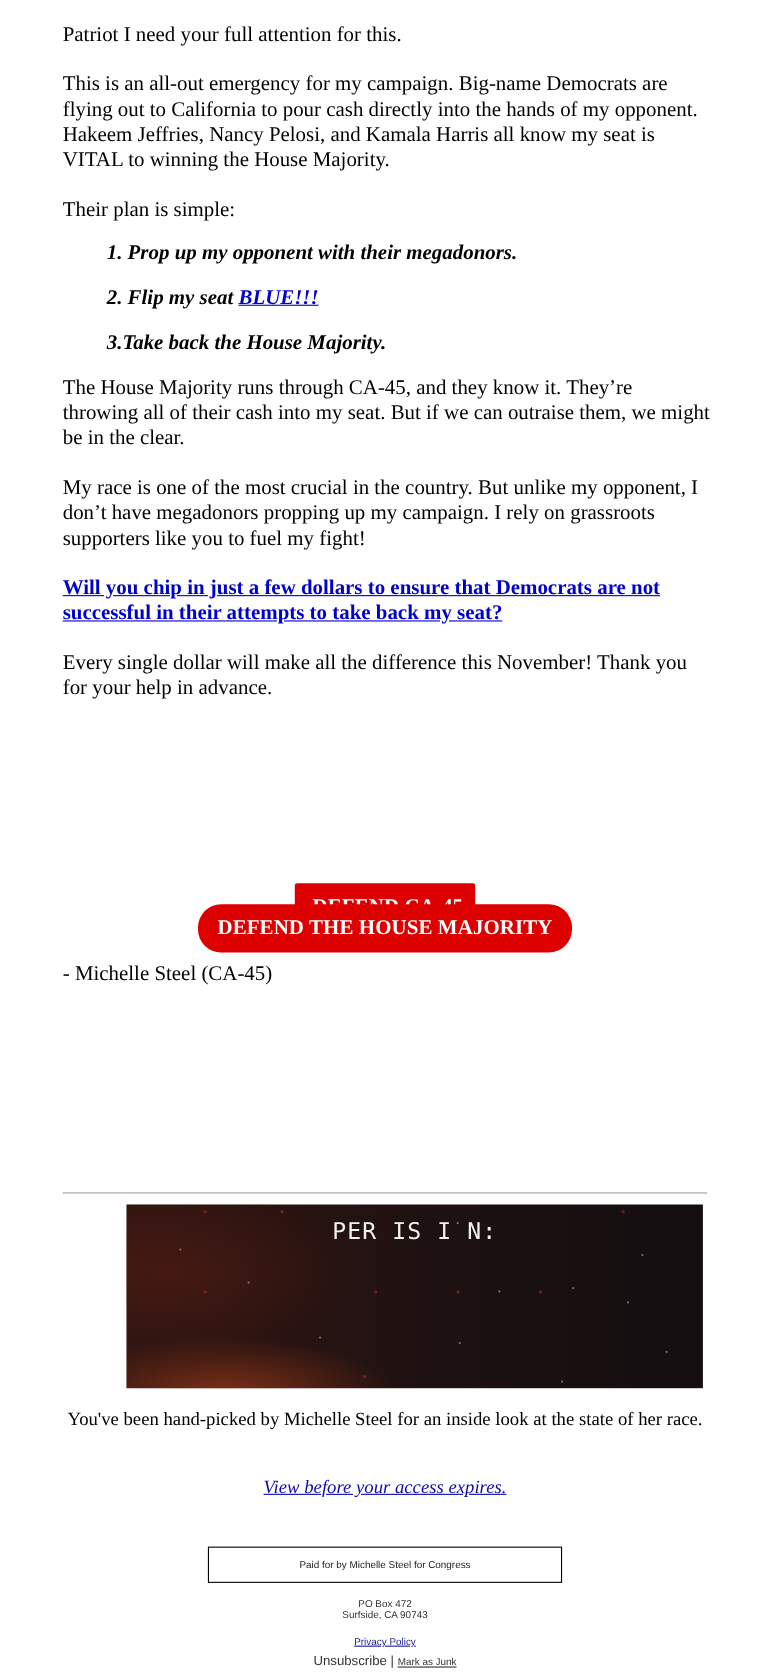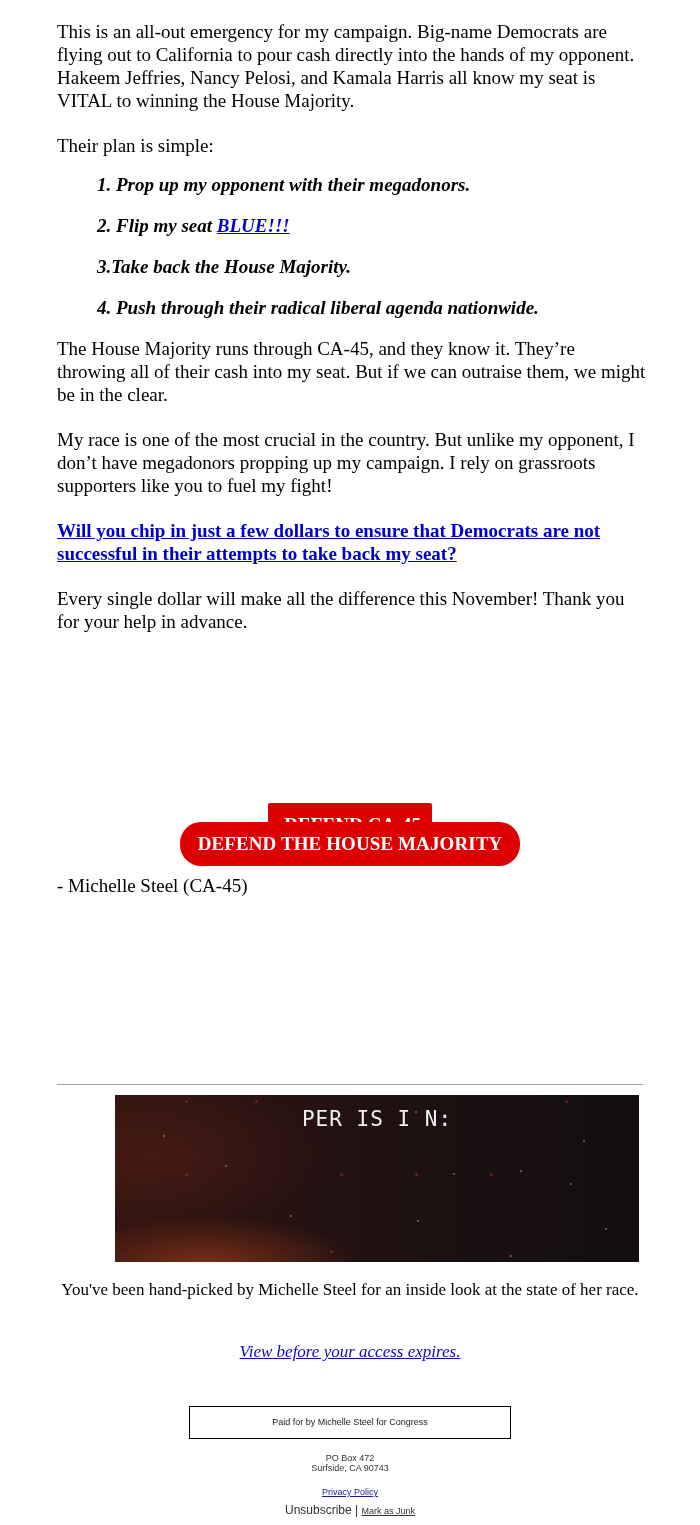--- a/index.html
+++ b/index.html
@@ -188,27 +188,27 @@
     .unsub .junk {
       font-size: 9px;
       color: #333333;
       text-decoration: underline;
     }
   </style>
 </head>
 <body>
 
 <div class="content">
+  <p>Patriot I need your full attention for this.</p>
   <p>This is an all-out emergency for my campaign. Big-name Democrats are flying out to California to pour cash directly into the hands of my opponent. Hakeem Jeffries, Nancy Pelosi, and Kamala Harris all know my seat is VITAL to winning the House Majority.</p>
   <p style="margin-bottom:18px;">Their plan is simple:</p>
   <ul class="plan-list">
     <li>1. Prop up my opponent with their megadonors.</li>
     <li><span>2. Flip my seat </span><a class="link" href="#">BLUE!!!</a></li>
     <li>3.Take back the House Majority.</li>
-    <li>4. Push through their radical liberal agenda nationwide.</li>
   </ul>
   <p>The House Majority runs through CA-45, and they know it. They’re throwing all of their cash into my seat. But if we can outraise them, we might be in the clear.</p>
   <p>My race is one of the most crucial in the country. But unlike my opponent, I don’t have megadonors propping up my campaign. I rely on grassroots supporters like you to fuel my fight!</p>
   <p><a class="link cta-link" href="#">Will you chip in just a few dollars to ensure that Democrats are not successful in their attempts to take back my seat?</a></p>
   <p>Every single dollar will make all the difference this November! Thank you for your help in advance.</p>
 </div>
 
 <div class="buttons">
   <a class="btn btn-1" href="#">DEFEND CA-45</a>
   <a class="btn btn-2" href="#">DEFEND THE HOUSE MAJORITY</a>

